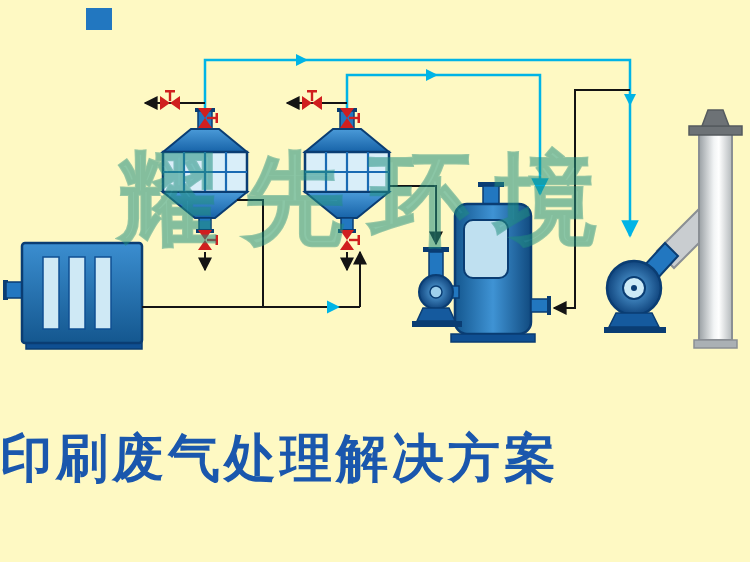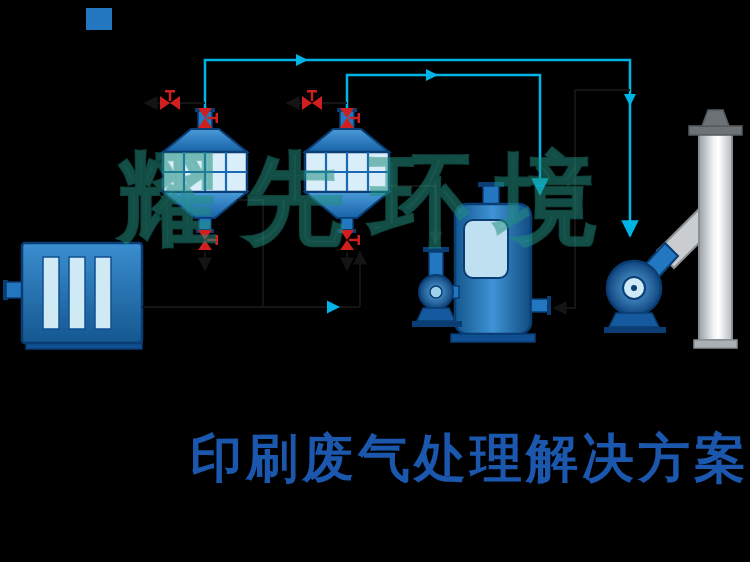--- a/index.html
+++ b/index.html
@@ -1,34 +1,34 @@
 <!DOCTYPE html>
 <html style="--equipment-blue: #2277c0; --equipment-blue-dark: #0a3d73; --equipment-blue-mid: #155a9e; --panel-light-blue: #d9eef9; --window-blue: #bfe0f0; --arrow-black: #141414; --arrow-cyan: #00b4e6; --valve-red: #d01f1f; --chimney-gray: #c9cdd0; --chimney-gray-dark: #6d7276; --watermark-color: #2e9e8f; --title-color: #1a57ad;"><head>
 <meta charset="utf-8">
 <style>
   html,body{margin:0;padding:0;background:#ffffff;}
   .canvas{
-    position:relative;width:750px;height:562px;background:#000000;overflow:hidden;
+    position:relative;width:750px;height:562px;background:#fef9c3;overflow:hidden;
     font-family:"Liberation Sans",sans-serif;
   }
   .canvas svg{position:absolute;left:0;top:0;}
   .corner-block{
     position:absolute;left:86px;top:8px;width:26px;height:22px;
     background:var(--equipment-blue,#2a72b8);
   }
   .watermark{
     position:absolute;left:118px;top:134px;white-space:nowrap;pointer-events:none;
     font-family:"Liberation Sans",sans-serif;font-weight:bold;
     font-size:100px;letter-spacing:26px;
     color:var(--watermark-color,#2e9e8f);opacity:.55;
     -webkit-text-stroke:2px rgba(32,140,125,.85);
     z-index:5;
   }
   .title{
-    position:absolute;left:0;top:424px;width:100%;text-align:right;
+    position:absolute;left:0;top:424px;width:100%;text-align:left;
     font-family:"Liberation Serif",serif;font-weight:bold;
     font-size:52px;letter-spacing:4px;
     color:var(--title-color,#1a57ad);
     z-index:6;
   }
   .pipe{stroke:var(--arrow-black,#141414);stroke-width:2;fill:none;}
   .pipe-cyan{stroke:var(--arrow-cyan,#00b4e6);stroke-width:2.5;fill:none;}
   .ah-cyan{fill:var(--arrow-cyan,#00b4e6);}
 </style>
 </head>

